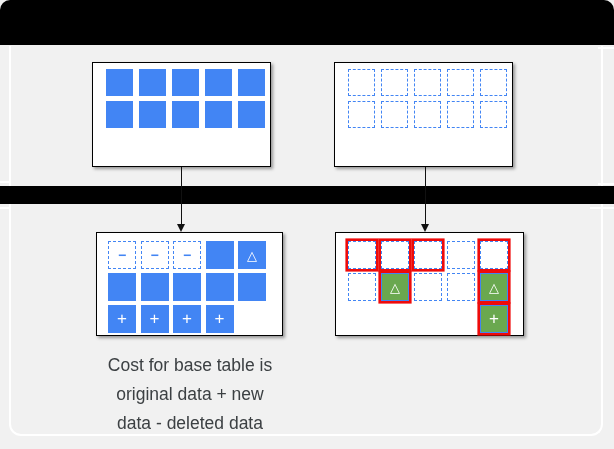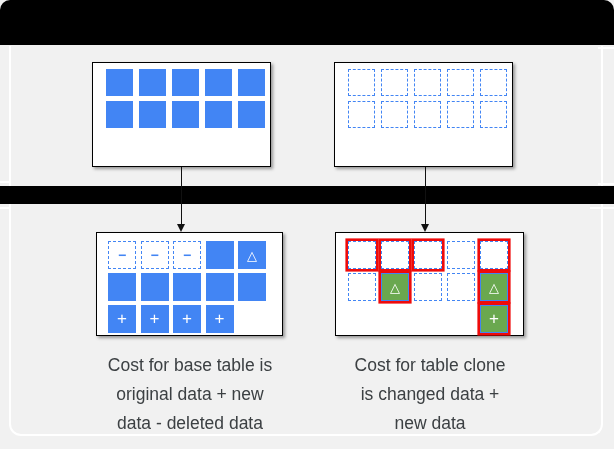--- a/index.html
+++ b/index.html
@@ -141,17 +141,14 @@
         <span class="glyph">△</span>
       </div>
       <div class="cell green-plus-red" style="left: 144px; top: 72px; width: 28px; height: 28px;">
         <span class="glyph">+</span>
       </div>
     </div>
 
   <div class="caption caption-base">Cost for base table is
 original data + new
 data - deleted data</div>
-  <div class="caption caption-clone">Cost for table clone
-is changed data +
-new data</div>
 
 </div>
 
 </body></html>

